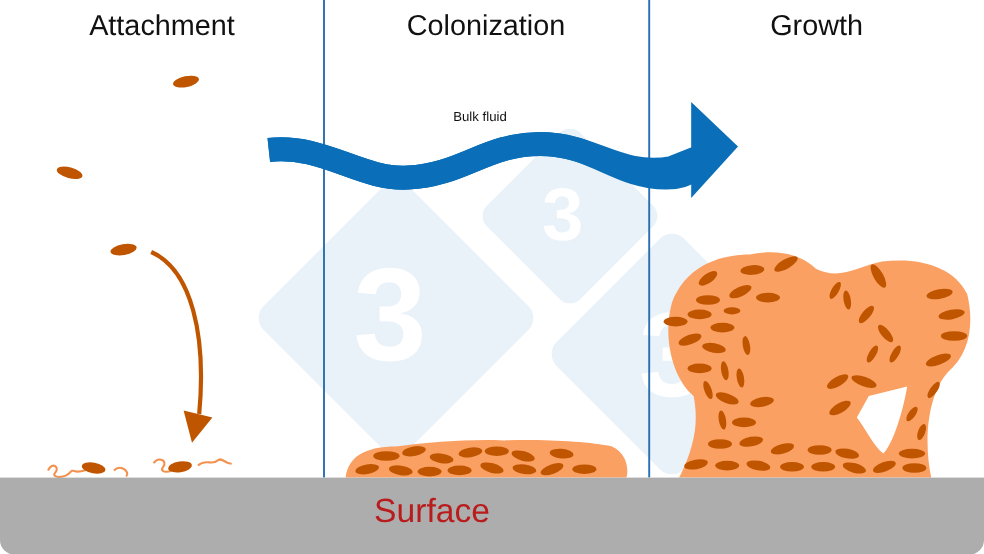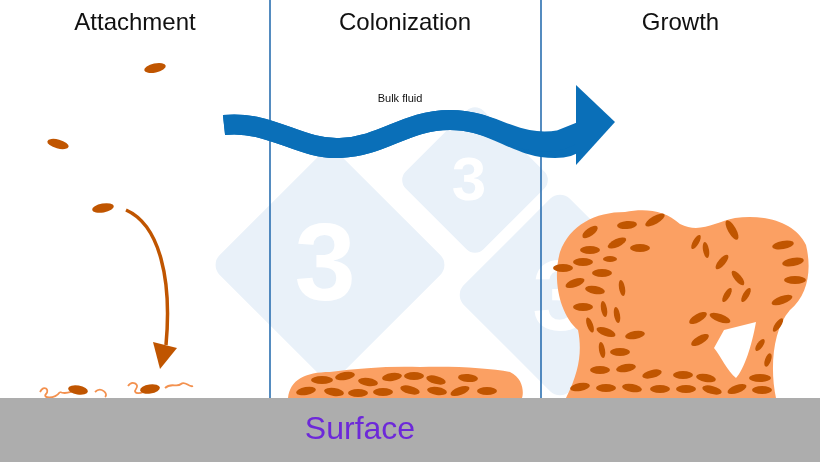--- a/index.html
+++ b/index.html
@@ -1,20 +1,20 @@
 <!DOCTYPE html>
 <html><head>
 <meta charset="utf-8">
 <style>
   html, body { margin: 0; padding: 0; background: #ffffff; }
-  #stage { position: relative; width: 820px; height: 462px; overflow: hidden; background: #ffffff; font-family: "Liberation Sans", sans-serif; }
+  #stage { position: relative; width: 820px; height: 462px; overflow: hidden; background: #ffffff; font-family: "Liberation Sans", sans-serif; border-radius: 12px; }
   svg.art { position: absolute; left: 0; top: 0; }
   .title { position: absolute; top: 8px; font-size: 24px; color: #111; text-align: center; width: 270px; }
   .label-bulk { position: absolute; left: 340px; top: 92px; width: 120px; text-align: center; font-size: 11px; color: #111; }
-  .surface-label { position: absolute; left: 0; top: 410px; width: 720px; text-align: center; font-size: 32px; color: #6d28d9; }
+  .surface-label { position: absolute; left: 0; top: 410px; width: 720px; text-align: center; font-size: 28px; color: #b91c1c; }
 </style>
 </head>
 <body>
 
 <div id="stage">
   <svg class="art" width="820" height="462" viewBox="0 0 820 462">
 
     <g fill="#e9f1f9">
       <rect x="245" y="180" width="170" height="170" rx="14" transform="rotate(45 330 265)"></rect>
       <rect x="420" y="125" width="110" height="110" rx="12" transform="rotate(45 475 180)"></rect>

